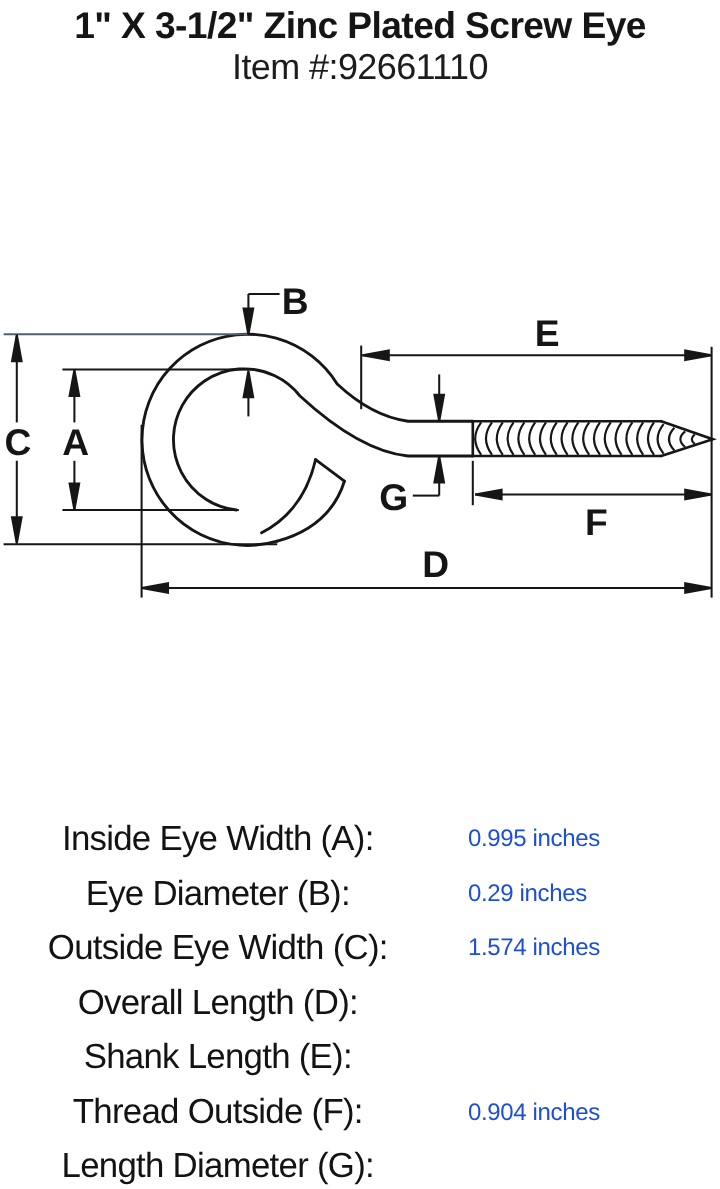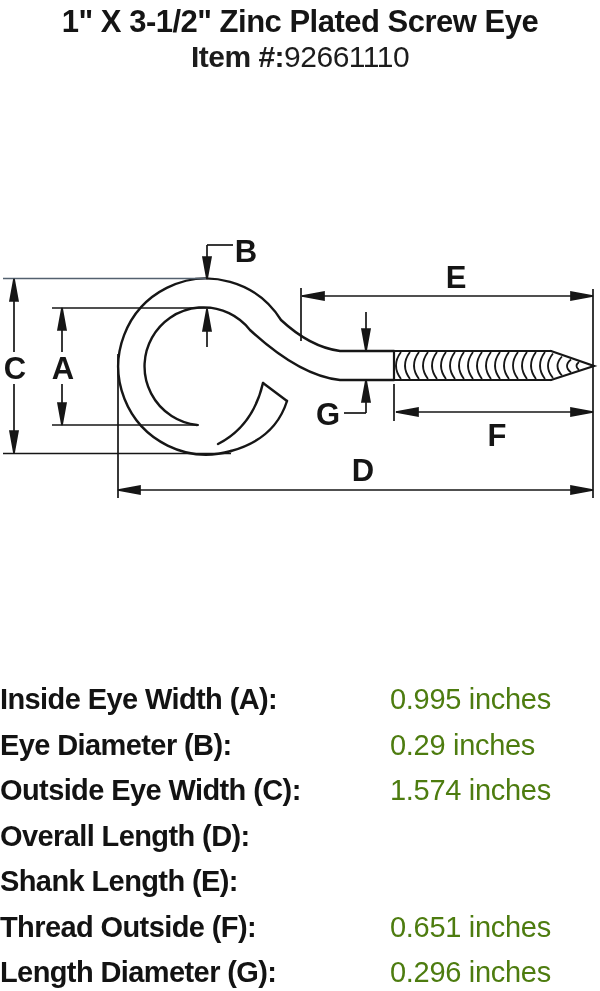--- a/index.html
+++ b/index.html
@@ -11,36 +11,36 @@
   .title {
     position:absolute; top:4px; left:0; width:600px; margin:0;
     text-align:center; font-size:31px; font-weight:700; color:#151515;
     letter-spacing:-0.5px; white-space:nowrap;
   }
   .item-line {
     position:absolute; top:40px; left:0; width:600px;
     text-align:center; font-size:30px; color:#1c1c1c;
     letter-spacing:-0.5px; white-space:nowrap;
   }
-  .item-line .b { font-weight:700; }
+  .item-line .b { font-weight:400; }
   svg.drawing { position:absolute; top:230px; left:0; }
   svg.drawing text {
     font-family:"Liberation Sans", sans-serif; font-weight:700; font-size:31px; fill:#151515;
   }
   .specs { position:absolute; top:677px; left:0; width:600px; }
   .spec-row {
     display:grid; grid-template-columns:363px 1fr; height:45.5px; align-items:center;
   }
   .spec-label {
-    text-align:left; font-weight:700; font-size:29px; letter-spacing:-0.6px;
+    text-align:center; font-weight:400; font-size:29px; letter-spacing:-0.6px;
     white-space:nowrap; color:#131313;
   }
   .spec-value {
-    padding-left:27px; font-size:29px; letter-spacing:-0.3px;
-    white-space:nowrap; color:#4d7c0f;
+    padding-left:27px; font-size:20px; letter-spacing:-0.3px;
+    white-space:nowrap; color:#1d4ed8;
   }
 </style>
 </head>
 <body>
 
 <div class="page">
 
   <h1 class="title">1" X 3-1/2" Zinc Plated Screw Eye</h1>
   <div class="item-line">
     <span class="b">Item #:</span><span>92661110</span>
@@ -168,20 +168,19 @@
       <div class="spec-value">1.574 inches</div>
     </div>
     <div class="spec-row">
       <div class="spec-label">Overall Length (D):</div>
     </div>
     <div class="spec-row">
       <div class="spec-label">Shank Length (E):</div>
     </div>
     <div class="spec-row">
       <div class="spec-label">Thread Outside (F):</div>
-      <div class="spec-value">0.651 inches</div>
+      <div class="spec-value">0.904 inches</div>
     </div>
     <div class="spec-row">
       <div class="spec-label">Length Diameter (G):</div>
-      <div class="spec-value">0.296 inches</div>
     </div>
   </div>
 </div>
 
 </body></html>

